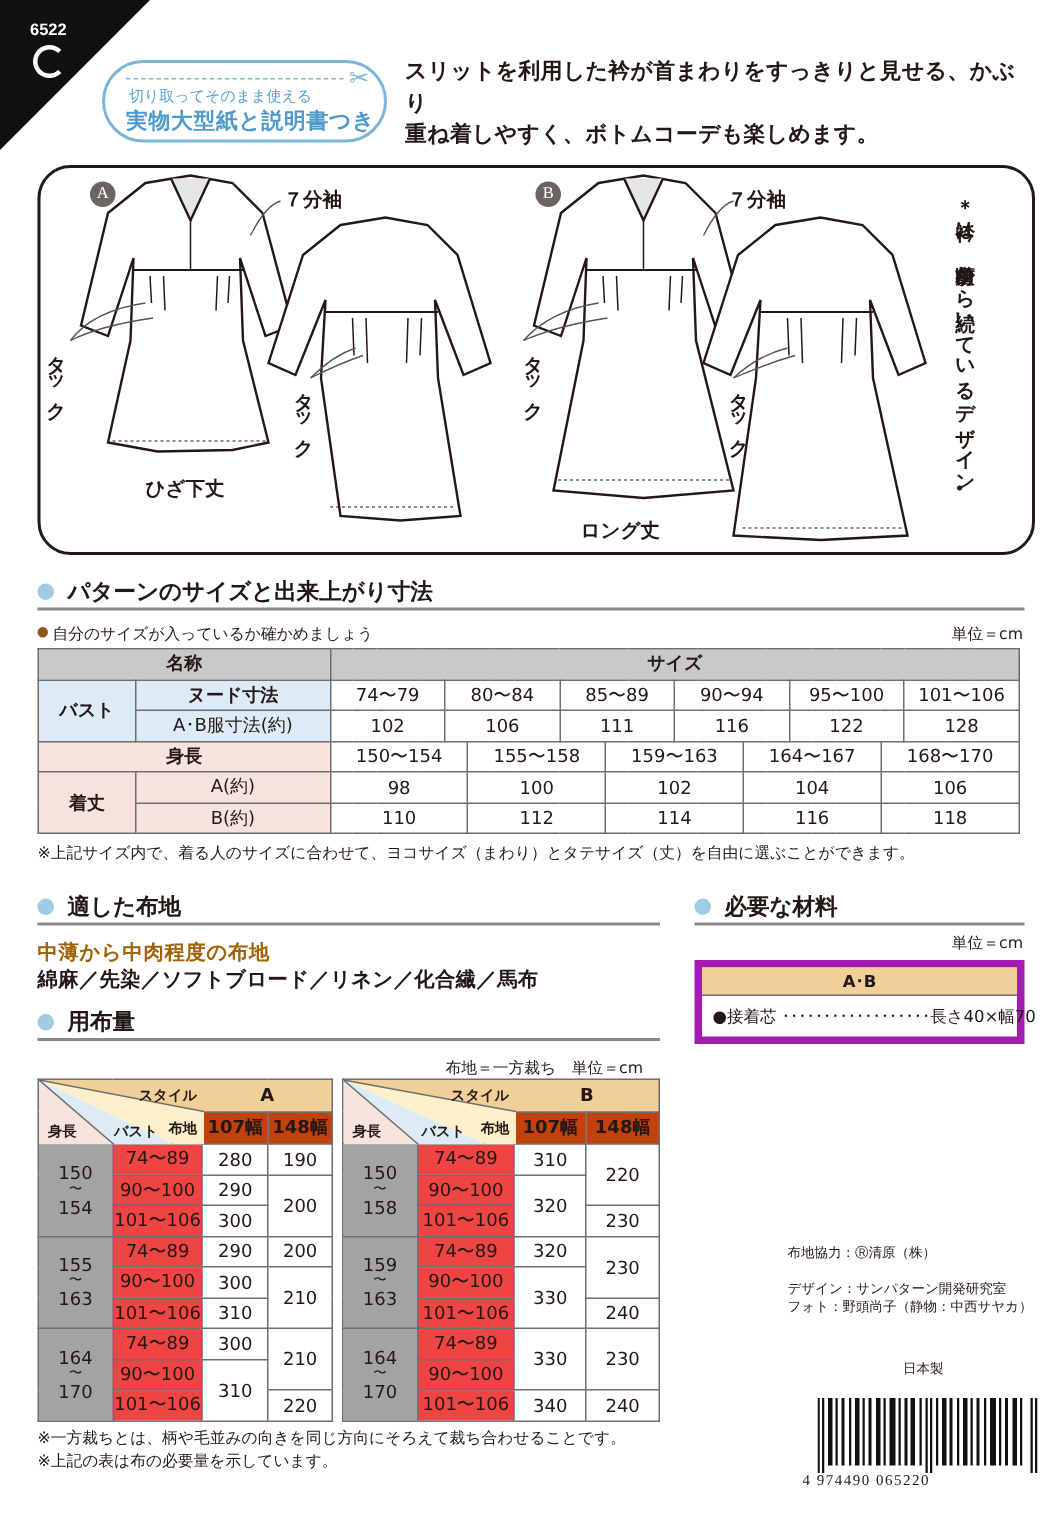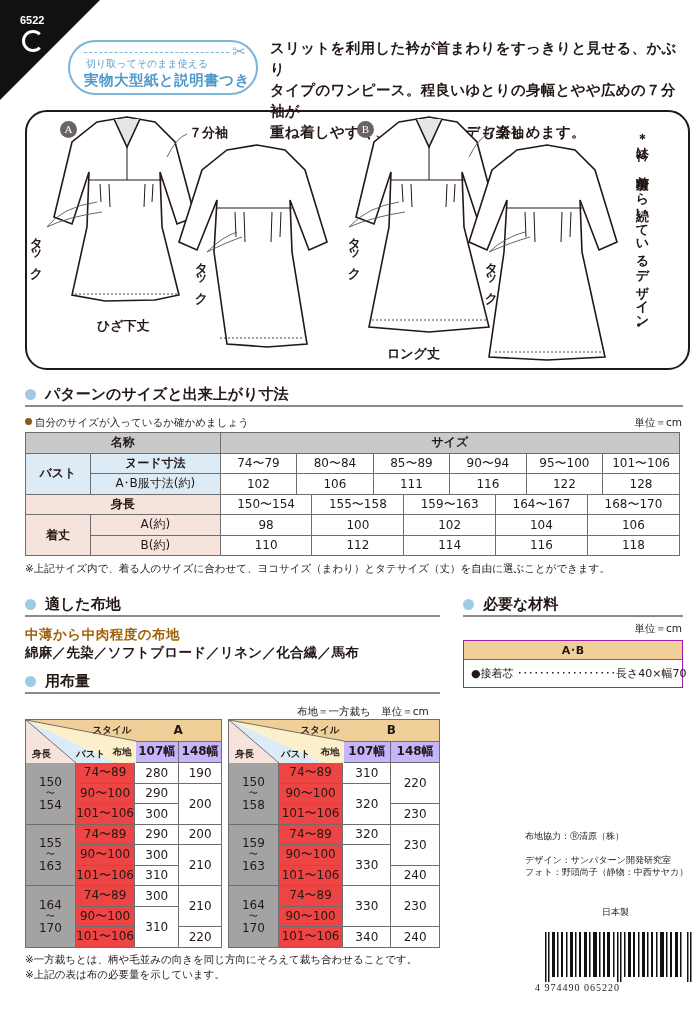--- a/index.html
+++ b/index.html
@@ -43,29 +43,29 @@
   .size-tbl td { border: 1px solid #6e6e6e; text-align: center; height: 20.5px; padding: 0; }
   .gh { background: #c9c9c9; font-weight: bold; }
   .bh { background: #dcebf5; font-weight: bold; }
   .ph { background: #f6e3dc; font-weight: bold; }
 
   
   .fab-title { position: absolute; left: 25px; top: 626px; font-size: 13.5px; font-weight: bold; color: #a16207; letter-spacing: 0.5px; }
   .fab-list { position: absolute; left: 25px; top: 644px; font-size: 13.5px; font-weight: bold; letter-spacing: 0.3px; }
 
   
-  .mat-box { position: absolute; left: 463px; top: 640px; width: 220px; border: 1px solid #a21caf; }
+  .mat-box { position: absolute; left: 463px; top: 640px; width: 220px; border: 5px solid #a21caf; }
   .mat-head { background: #f0cf99; text-align: center; font-size: 11px; font-weight: bold; height: 19px; line-height: 19px; border-bottom: 1px solid #6e6e6e; }
   .mat-row { font-size: 11px; height: 27px; line-height: 27px; padding-left: 7px; white-space: nowrap; }
 
   
   .yd { position: absolute; top: 719px; font-size: 12px; }
   .yd td { border: 1px solid #6e6e6e; text-align: center; padding: 0; height: 20.5px; }
   .yd .hg { background: #f0cf99; font-weight: bold; }
-  .yd .hy { background: #c4b5fd; font-weight: bold; }
+  .yd .hy { background: #c2410c; font-weight: bold; }
   .yd .hp { background: #a3a3a3; }
   .yd .hb { background: #ef4444; }
   .diag { position: relative; padding: 0; }
   .diag svg { position: absolute; left: 0; top: 0; }
   .dlab { position: absolute; font-size: 9.5px; font-weight: bold; white-space: nowrap; }
 
   .notes { position: absolute; left: 25px; top: 952px; font-size: 10.5px; line-height: 15px; }
 
   .credits { position: absolute; left: 525px; top: 830px; font-size: 9px; line-height: 12px; white-space: nowrap; }
   .made { position: absolute; left: 602px; top: 906px; font-size: 9px; }
@@ -81,21 +81,20 @@
 
 <div class="pill">
   <div class="pill-dash"></div>
   <div class="pill-scissors">✂</div>
   <div class="pill-small">切り取ってそのまま使える</div>
   <div class="pill-big">実物大型紙と説明書つき</div>
 </div>
 
 <div class="intro">
   <div>スリットを利用した衿が首まわりをすっきりと見せる、かぶり</div>
-  <div>タイプのワンピース。程良いゆとりの身幅とやや広めの７分袖が</div>
   <div>重ね着しやすく、ボトムコーデも楽しめます。</div>
 </div>
 
 <div class="illus">
   <svg width="665" height="260" viewBox="0 0 665 260" fill="#fff" stroke="#231815" stroke-width="1.6">
 
     <g>
       <path d="M70 10 L100 5 L128 10 L148 30 L168 105 L150 112 L133 60 L135 115 L152 183 L128 188 L78 189 L45 183 L60 115 L62 60 L45 112 L27 105 L45 30 Z"></path>
       <path d="M62 68 L135 68" stroke-width="1.2"></path>
       <path d="M87 7 L100 35 L113 7" fill="#e5e5e5"></path>

